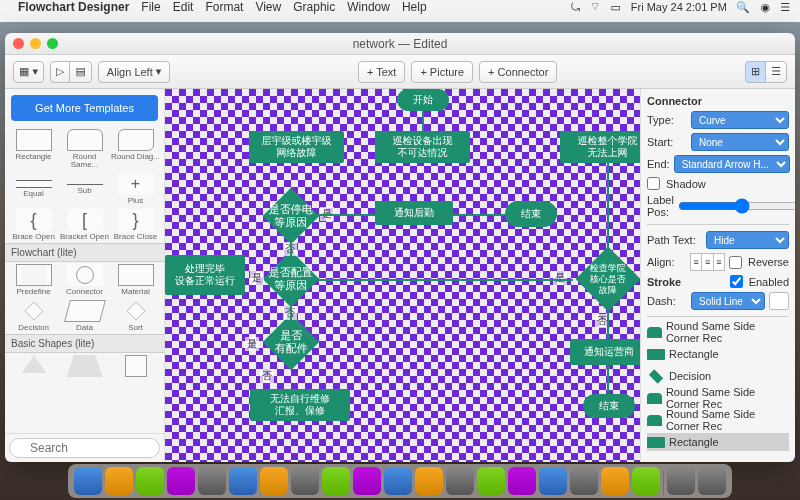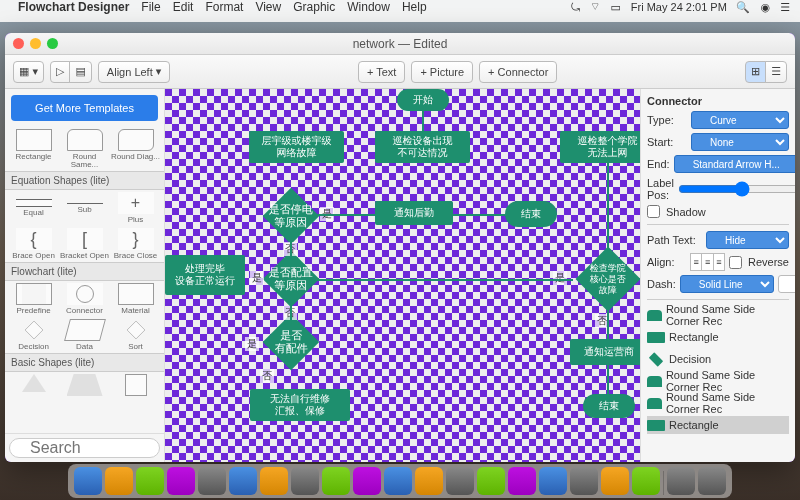--- a/index.html
+++ b/index.html
@@ -49,38 +49,38 @@
 .shp.braceL,.shp.braceR,.shp.brack{border:none;position:relative}
 .shp.brack::before{content:"[";font-size:18px;color:#666;position:absolute;left:50%;top:50%;transform:translate(-50%,-50%)}
 .shp.braceR::before{content:"}";font-size:18px;color:#666;position:absolute;left:50%;top:50%;transform:translate(-50%,-50%)}
 .shp.pre{background:linear-gradient(90deg,#fbfbfb 0%,#fbfbfb 15%,transparent 15%,transparent 85%,#fbfbfb 85%);border:1px solid #999}
 .shp.conn{border:none;position:relative}
 .shp.conn::after{content:"";width:16px;height:16px;border:1px solid #999;border-radius:50%;position:absolute;left:50%;top:50%;transform:translate(-50%,-50%)}
 .shp.diamond{transform:rotate(45deg) scale(0.6);width:22px;height:22px}
 .shp.data{transform:skewX(-15deg)}
 .shp.tri{border:none;width:0;height:0;border-left:12px solid transparent;border-right:12px solid transparent;border-bottom:18px solid #e0e0e0;background:none}
 .sidesearch{margin-top:auto;padding:4px;border-top:1px solid #ddd}
-.sidesearch input{width:100%;height:20px;border:1px solid #ccc;border-radius:10px;padding:0 8px 0 20px;font-size:16px}
+.sidesearch input{width:100%;height:20px;border:1px solid #ccc;border-radius:10px;padding:0 8px 0 20px;font-size:12px}
 
 
 .canvas{flex:1;background-image:linear-gradient(45deg,#eee 25%,transparent 25%,transparent 75%,#eee 75%),linear-gradient(45deg,#eee 25%,transparent 25%,transparent 75%,#eee 75%);background-size:14px 14px;background-position:0 0,7px 7px;position:relative;overflow:hidden}
 .node{position:absolute;background:#1e8f6e;color:#fff;display:flex;align-items:center;justify-content:center;text-align:center;font-size:10px;padding:4px;line-height:1.2}
 .node.rect{border-radius:2px}
 .node.diamond{transform:rotate(45deg)}
 .node.diamond span{transform:rotate(-45deg);display:block;width:140%}
 .node.round{border-radius:14px}
 .edge{position:absolute;background:#1e8f6e;pointer-events:none}
 .elabel{position:absolute;font-size:10px;color:#333;background:rgba(255,255,255,0.7);padding:0 2px}
 
 
 .inspector{width:155px;background:#f5f5f5;border-left:1px solid #ddd;padding:6px;display:flex;flex-direction:column;gap:4px;font-size:10px;color:#333;overflow:hidden}
 .inspector .ihdr{font-weight:600;font-size:11px}
 .inspector .row{display:flex;align-items:center;gap:4px}
 .inspector .row label{width:40px}
-.inspector select,.inspector input[type=text]{flex:1;height:18px;border:1px solid #bbb;border-radius:3px;font-size:10px;background:#fff;padding:0 14px}
+.inspector select,.inspector input[type=text]{flex:1;height:18px;border:1px solid #bbb;border-radius:3px;font-size:10px;background:#fff;padding:0 3px}
 .inspector .blue{background:#4a90e2;color:#fff;border:1px solid #2a70c2}
 .inspector input[type=checkbox]{margin-right:2px}
 .inspector .colorsw{width:40px;height:14px;background:#1e8f6e;border:1px solid #999;border-radius:2px}
 .inspector .alignseg{display:flex;flex:1}
 .inspector .alignseg span{flex:1;height:18px;border:1px solid #bbb;display:flex;align-items:center;justify-content:center;margin-left:-1px;background:#fff;font-size:9px}
 .inspector .listitem{display:flex;align-items:center;gap:4px;height:18px}
 .inspector .listitem .sw{width:18px;height:11px;background:#1e8f6e;border-radius:1px}
 .inspector .listitem.sel{background:#d0d0d0}
 
 
@@ -155,21 +155,20 @@
           </div>
         <div class="shapecell">
             <div class="shp" style="border-radius:6px 6px 0 0"></div>
             <div class="lbl">Round Same...</div>
           </div>
         <div class="shapecell">
             <div class="shp" style="border-radius:6px 0 6px 0"></div>
             <div class="lbl">Round Diag...</div>
           </div>
       </div>
-      <div class="cathdr">Equation Shapes (lite)</div>
       <div class="shaperow">
           <div class="shapecell">
             <div class="shp eq"></div>
             <div class="lbl">Equal</div>
           </div>
           <div class="shapecell">
             <div class="shp sub"></div>
             <div class="lbl">Sub</div>
           </div>
           <div class="shapecell">
@@ -299,43 +298,49 @@
         </div>
       <div class="row">
           <label>Start:</label>
           <select class="blue"><option>None</option></select>
         </div>
       <div class="row">
           <label>End:</label>
           <select class="blue"><option>Standard Arrow H...</option></select>
         </div>
       <div class="row">
+          <input type="checkbox" style="">
+          <span>Shadow</span>
+        </div>
+      <div class="row">
           <label style="width:55px">Label Pos:</label>
           <input type="range" style="flex: 1 1 0%; height: 14px;" value="50">
-        </div>
-      <div class="row">
-          <input type="checkbox" style="">
-          <span>Shadow</span>
         </div>
       <hr style="border:none;border-top:1px solid #ccc;margin:2px 0">
       <div class="row">
           <label style="width:55px">Path Text:</label>
           <select class="blue"><option>Hide</option></select>
         </div>
       <div class="row">
           <label>Align:</label>
           <div class="alignseg">
             <span>≡</span>
             <span>≡</span>
             <span>≡</span>
           </div>
           <input type="checkbox" style="">
           <span>Reverse</span>
         </div>
       <div class="row">
+          <span class="ihdr">Stroke</span>
+          <span style="flex:1"></span>
+          <input type="checkbox" checked="" style="">
+          <span>Enabled</span>
+        </div>
+      <div class="row">
           <label>Dash:</label>
           <select class="blue"><option>Solid Line</option></select>
           <input type="text" style="width: 20px; flex: 0 0 auto;">
         </div>
       <hr style="border:none;border-top:1px solid #ccc;margin:2px 0">
       <div class="listitem">
           <div class="sw" style="border-radius:4px 4px 0 0"></div>
           <span>Round Same Side Corner Rec</span>
         </div>
       <div class="listitem">

